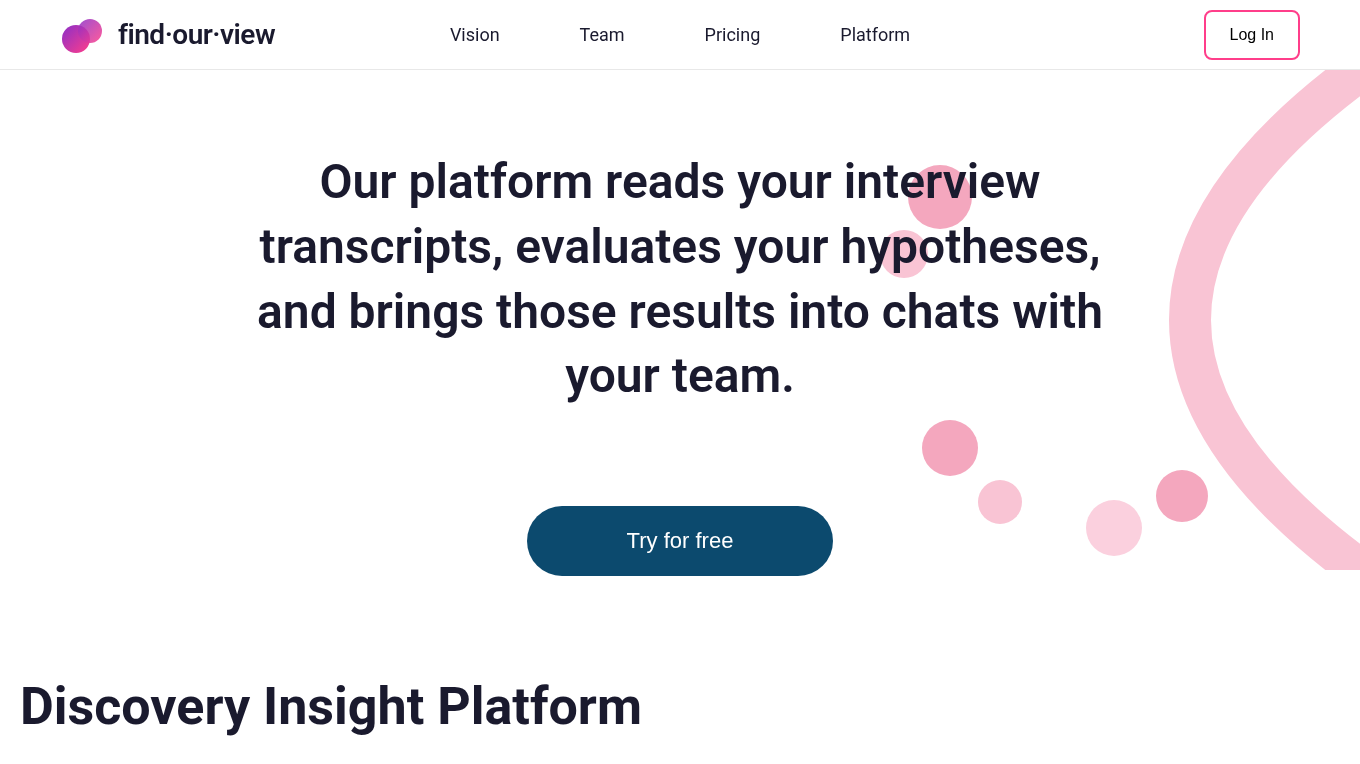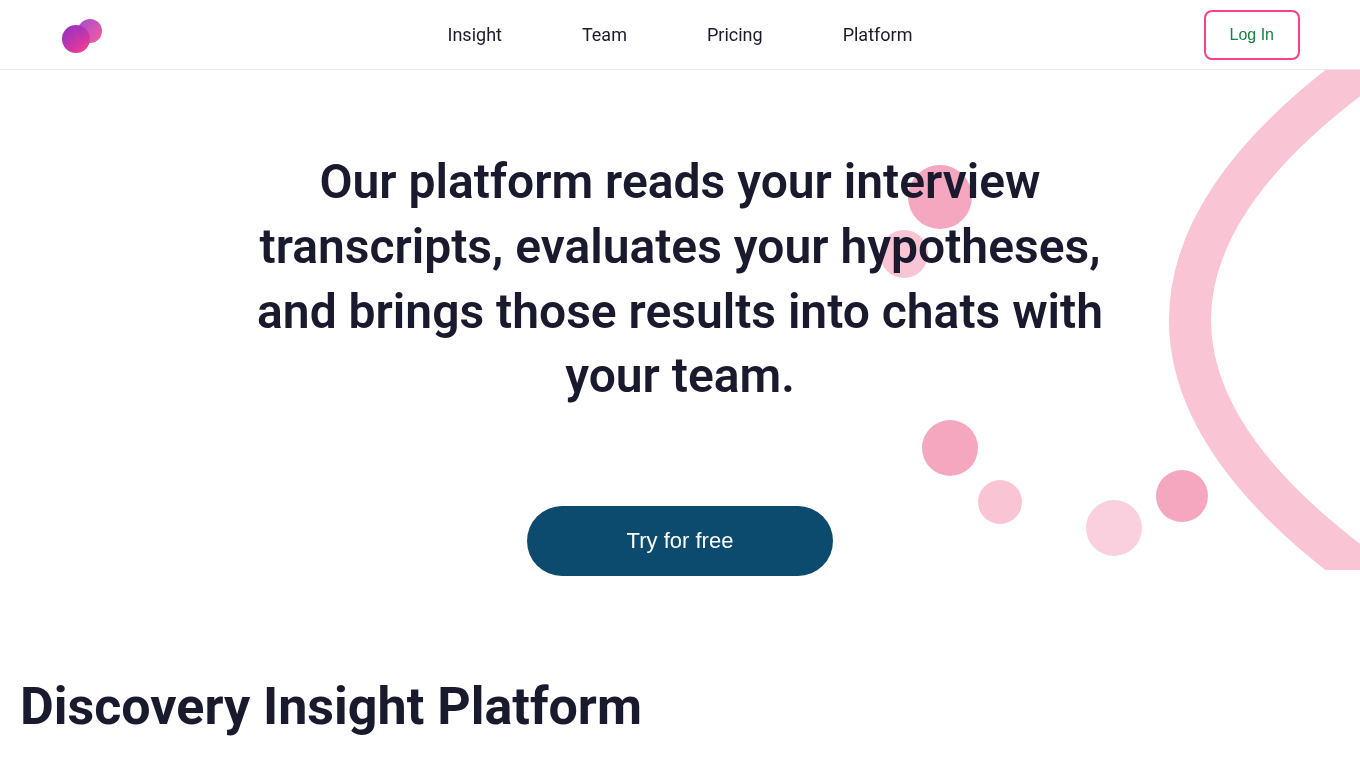--- a/index.html
+++ b/index.html
@@ -68,21 +68,21 @@
     .nav-actions {
       display: flex;
       align-items: center;
       gap: 16px;
     }
 
     .btn-login {
       padding: 14px 24px;
       border: 2px solid #ff3e8a;
       border-radius: 8px;
-      color: #15803d;
+      color: #000000;
       background: transparent;
       font-size: 16px;
       font-weight: 500;
       cursor: pointer;
     }
 
     .btn-signup {
       padding: 10px 24px;
       border: 2px solid #ff3e8a;
       border-radius: 8px;
@@ -176,24 +176,25 @@
     <svg class="logo-icon" viewBox="0 0 48 48" xmlns="http://www.w3.org/2000/svg">
       <defs>
         <linearGradient id="logoGrad" x1="0%" y1="0%" x2="100%" y2="100%">
           <stop offset="0%" style="stop-color:#8b2fc9"></stop>
           <stop offset="100%" style="stop-color:#ff3e8a"></stop>
         </linearGradient>
       </defs>
       <circle cx="16" cy="28" r="14" fill="url(#logoGrad)"></circle>
       <circle cx="30" cy="20" r="12" fill="url(#logoGrad)" opacity="0.85"></circle>
     </svg>
+    <span class="logo-text">find·our·view</span>
   </a>
 
   <div class="nav-links">
-    <a class="nav-link" href="#">Insight</a>
+    <a class="nav-link" href="#">Vision</a>
     <a class="nav-link" href="#">Team</a>
     <a class="nav-link" href="#">Pricing</a>
     <a class="nav-link" href="#">Platform</a>
   </div>
 
   <div class="nav-actions">
     <button class="btn-login">Log In</button>
   </div>
 </nav>
 

